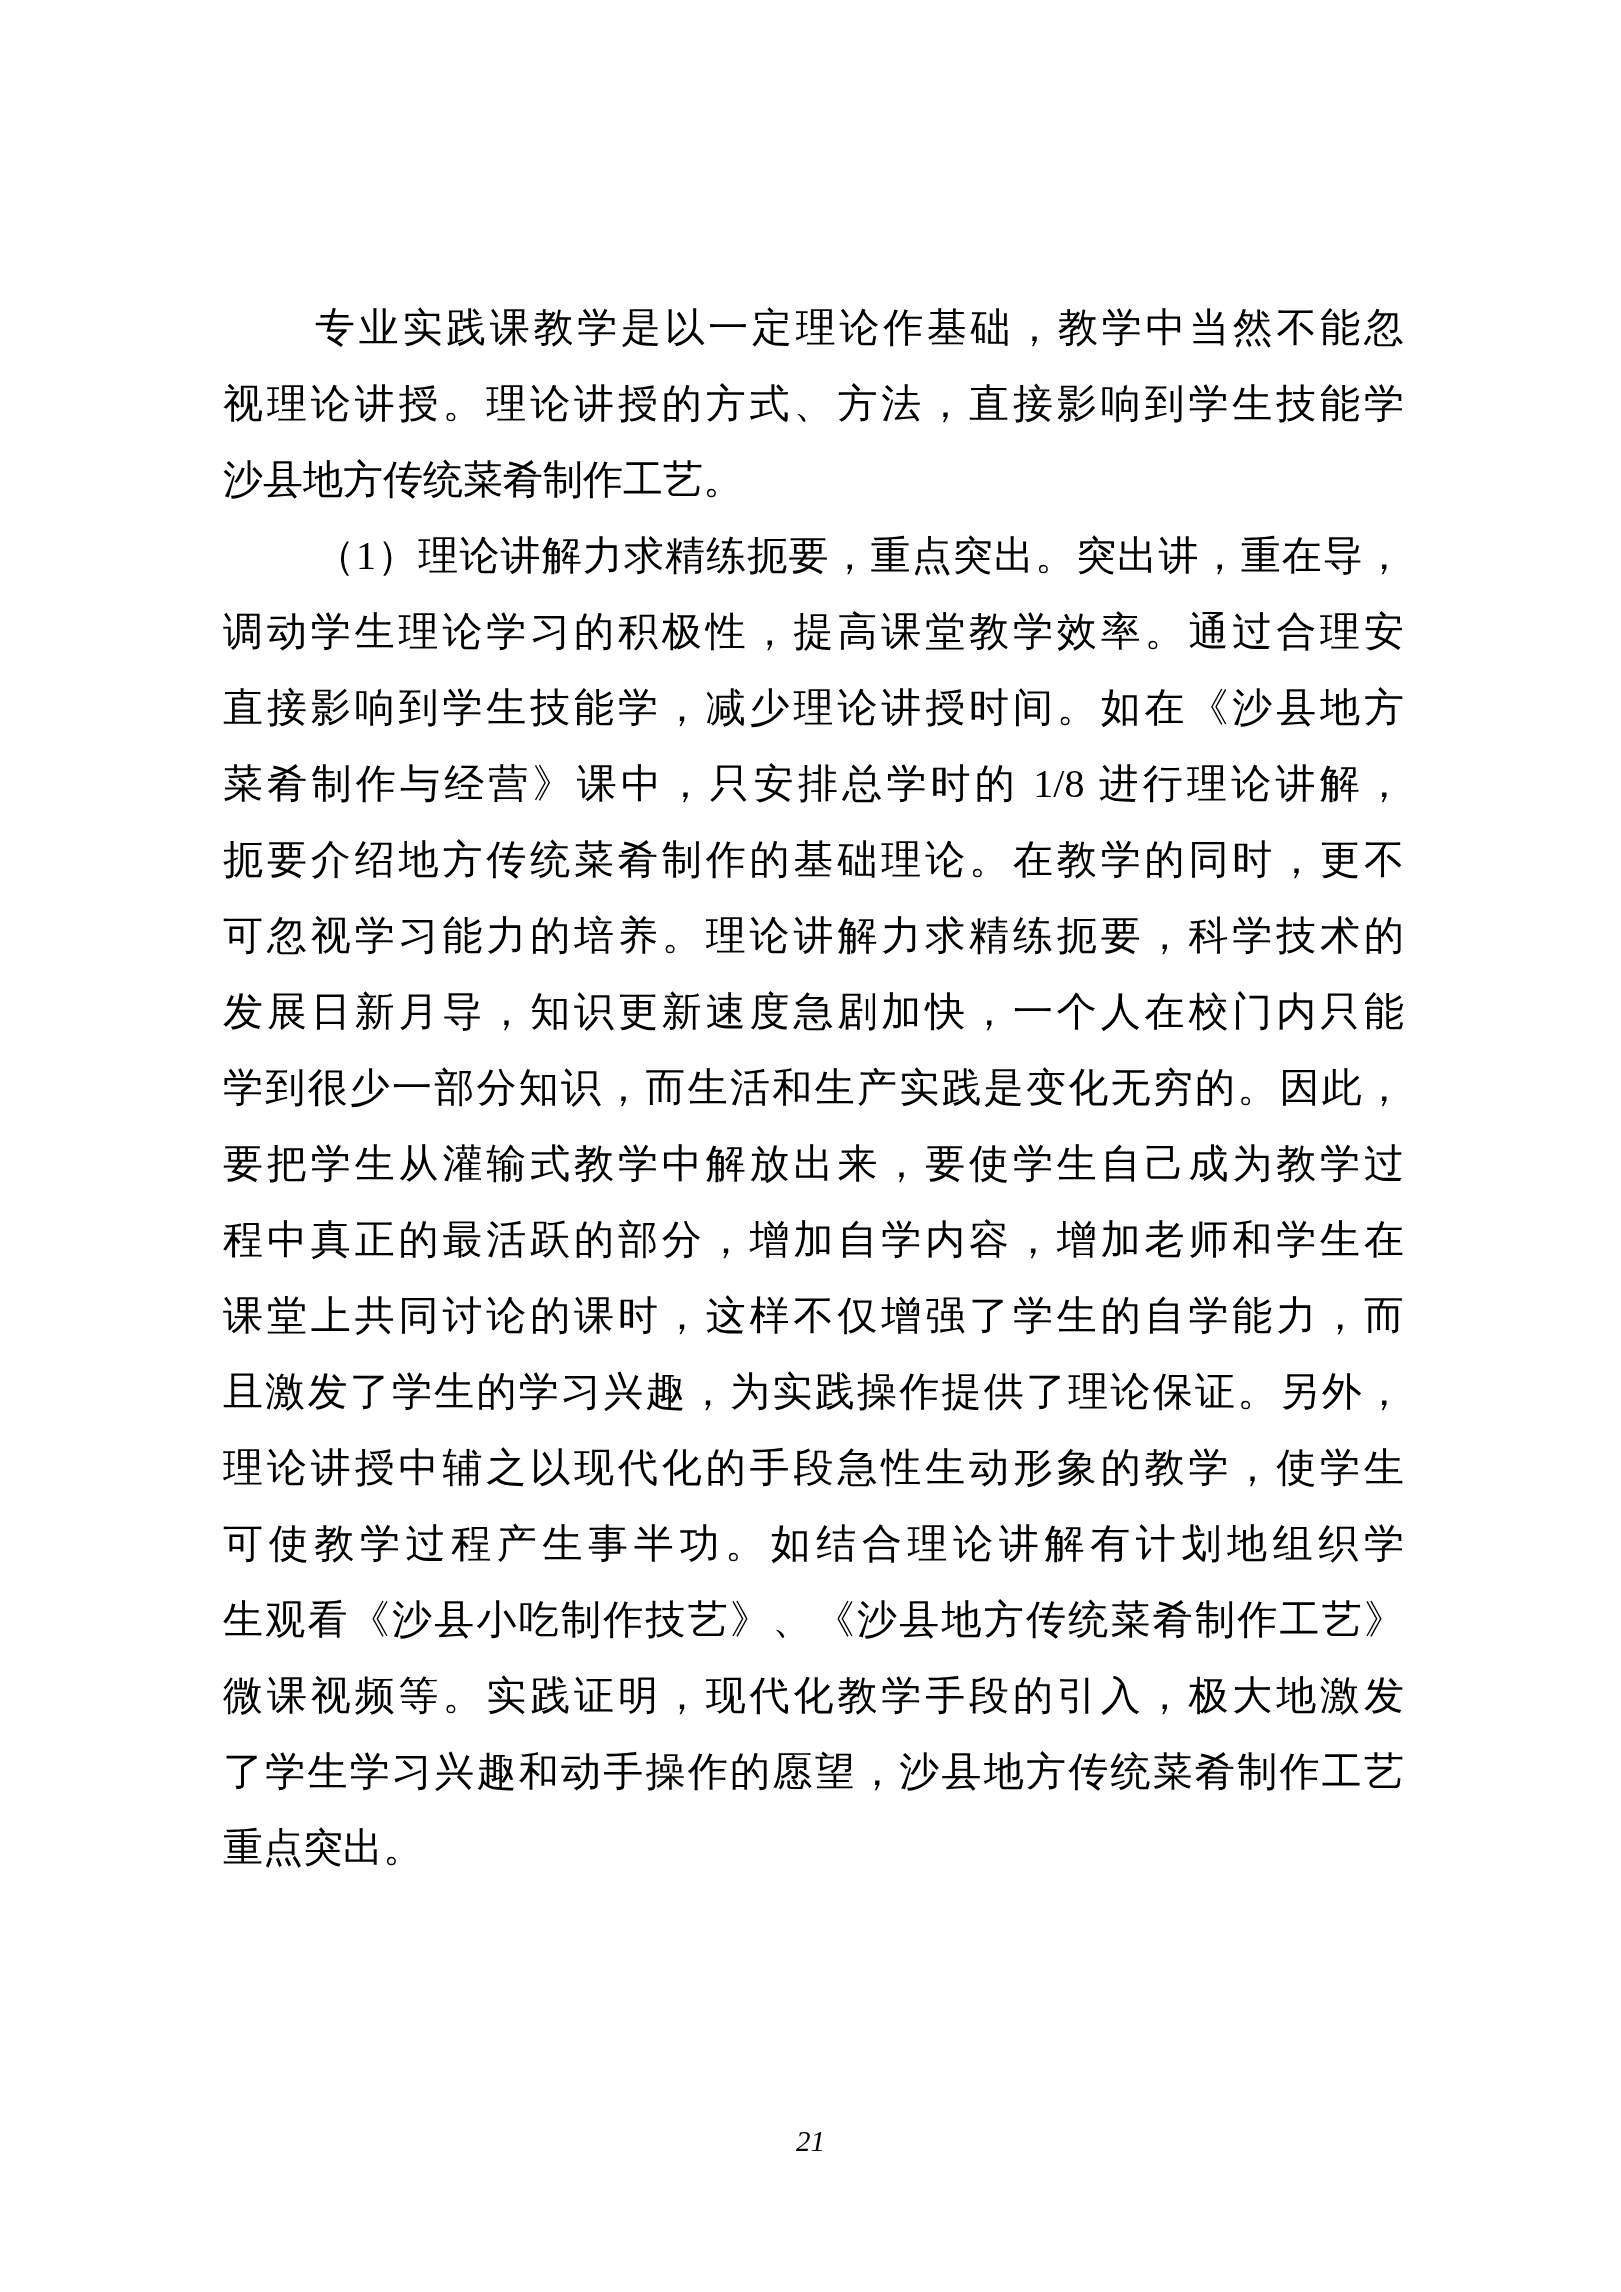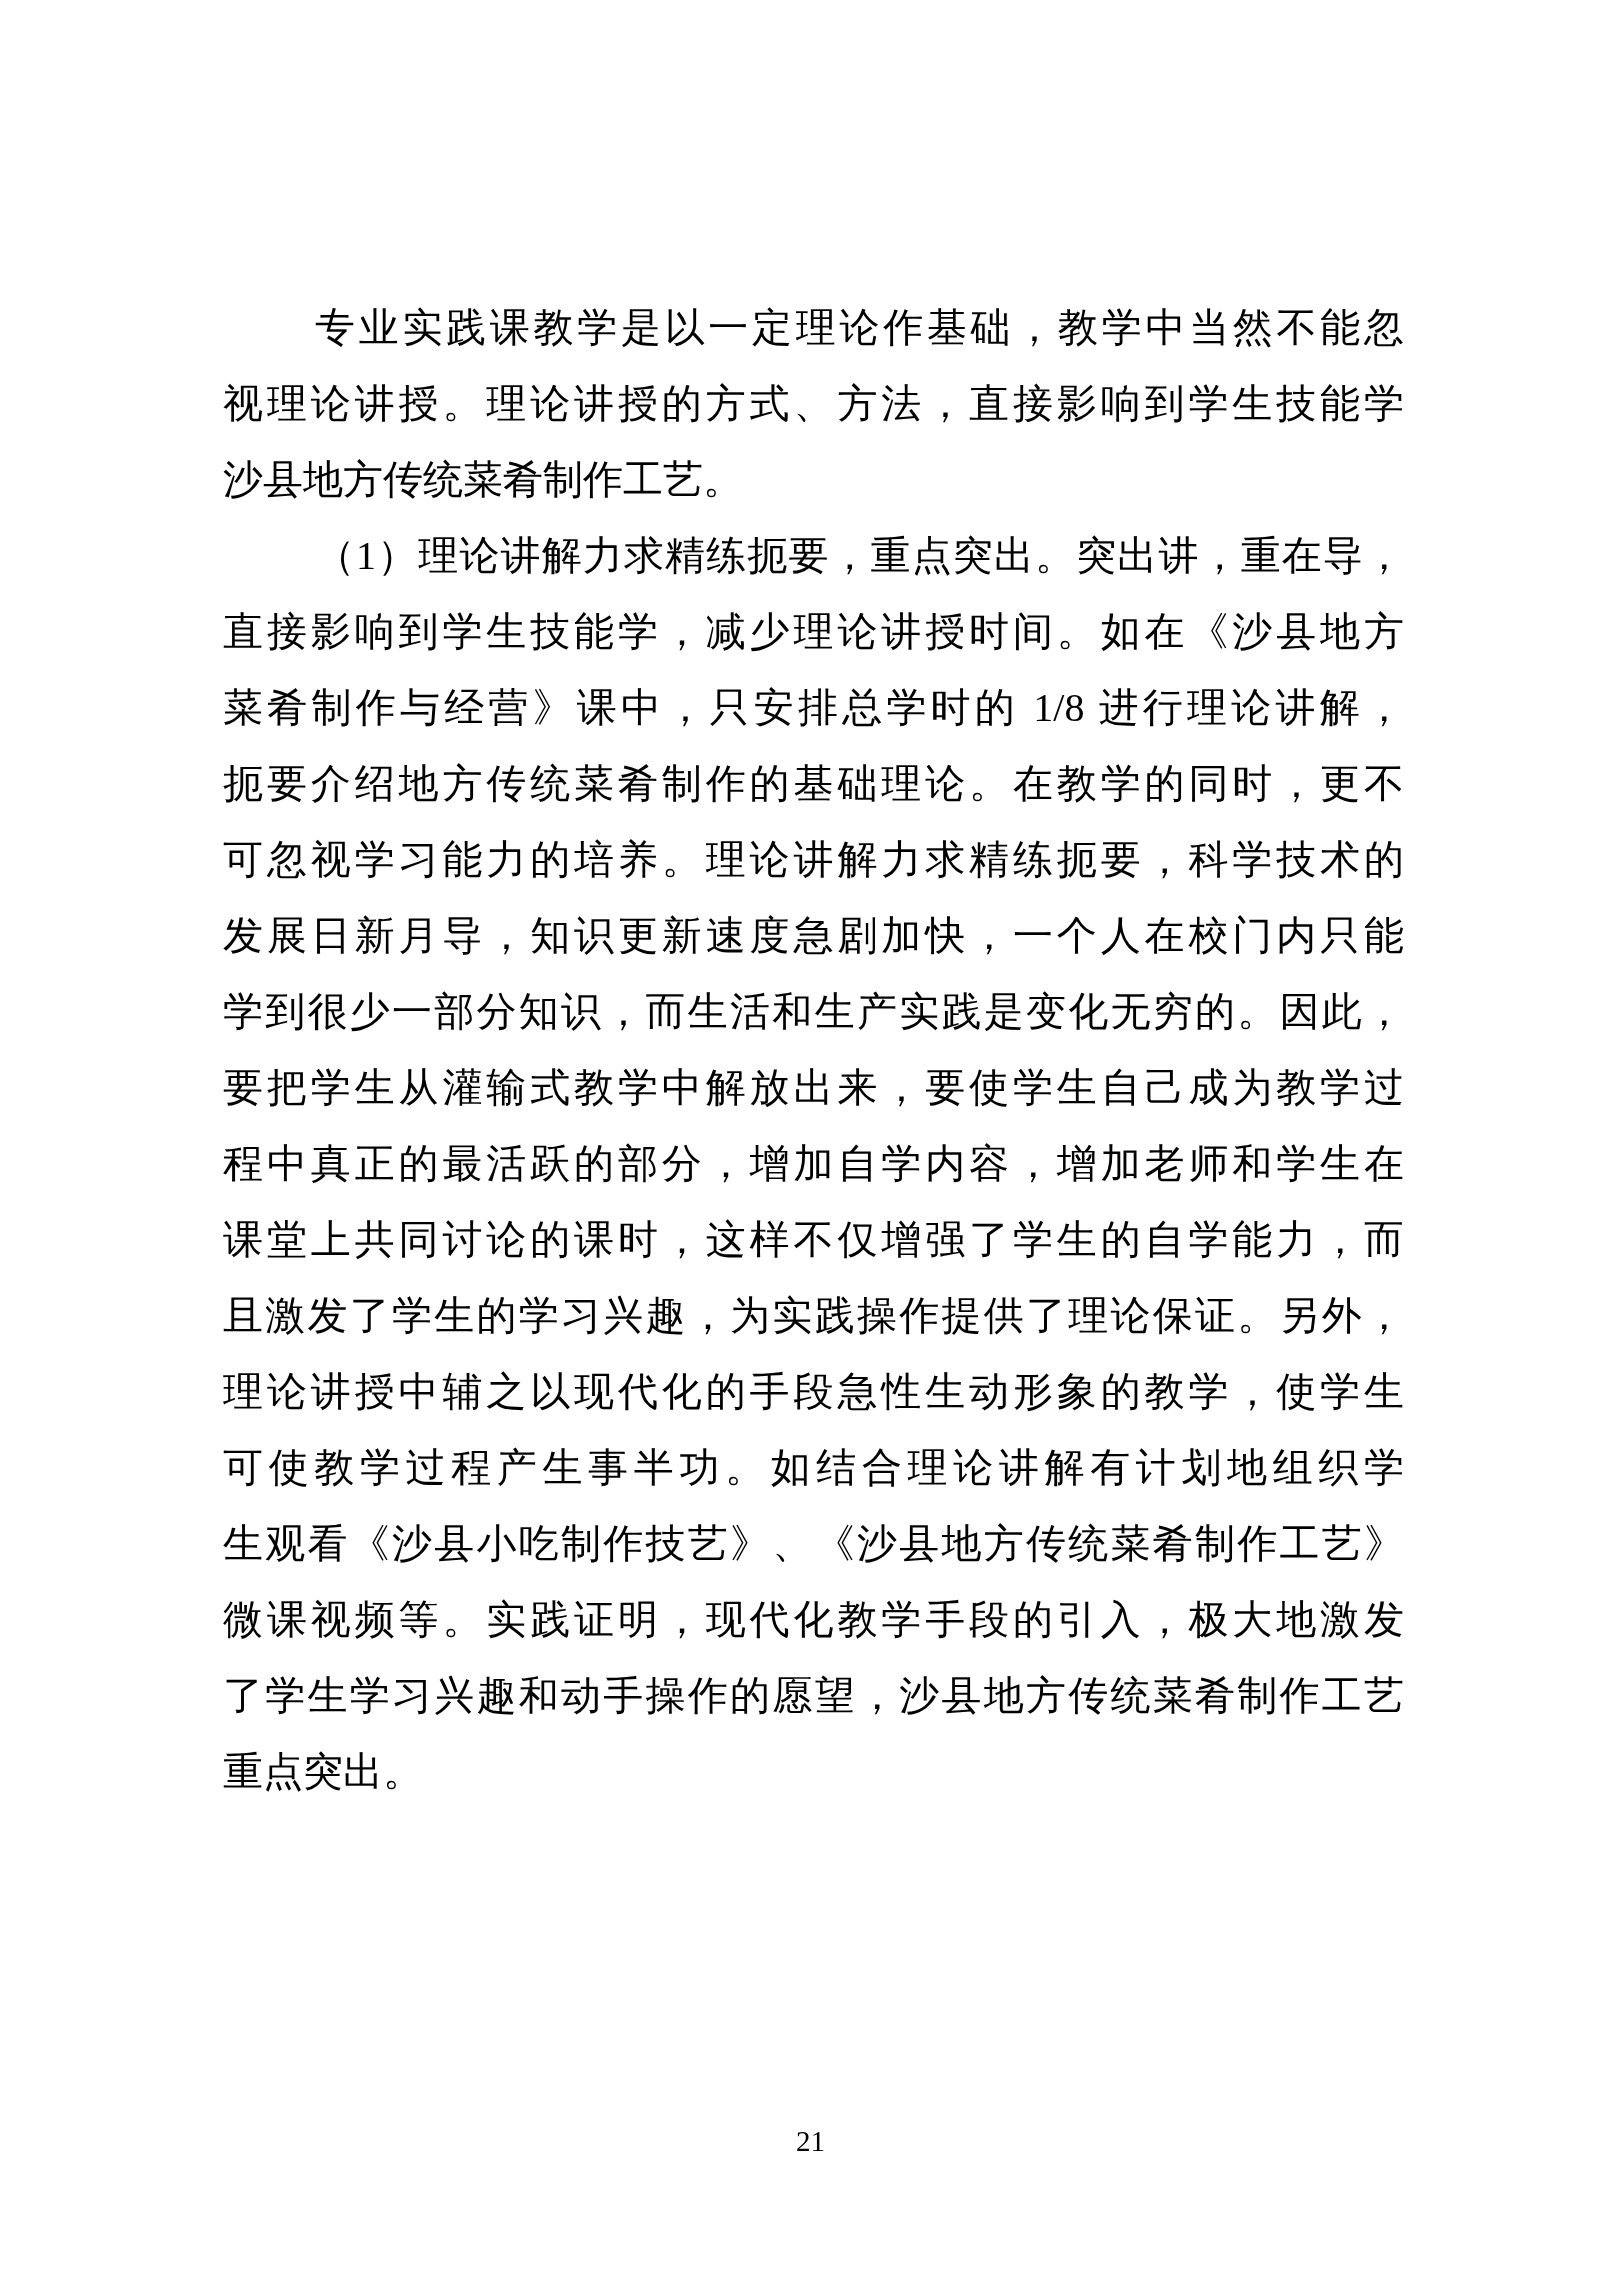--- a/index.html
+++ b/index.html
@@ -44,34 +44,36 @@
   .page-number {
     position: absolute;
     top: 2125px;
     left: 0;
     width: 100%;
     text-align: center;
     font-size: 29px;
     line-height: 33px;
     font-family: "Liberation Serif", "DejaVu Serif", serif;
     color: #000000;
+    font-style: italic;
   }
 </style>
 </head>
 <body>
 
 <div class="page">
   <div class="text-block">
       <div class="paragraph">
         <div class="line first">专业实践课教学是以一定理论作基础，教学中当然不能忽</div>
         <div class="line">视理论讲授。理论讲授的方式、方法，直接影响到学生技能学</div>
         <div class="line last">沙县地方传统菜肴制作工艺。</div>
       </div>
       <div class="paragraph">
         <div class="line first">（1）理论讲解力求精练扼要，重点突出。突出讲，重在导，</div>
+        <div class="line">调动学生理论学习的积极性，提高课堂教学效率。通过合理安</div>
         <div class="line">直接影响到学生技能学，减少理论讲授时间。如在《沙县地方</div>
         <div class="line">菜肴制作与经营》课中，只安排总学时的 1/8 进行理论讲解，</div>
         <div class="line">扼要介绍地方传统菜肴制作的基础理论。在教学的同时，更不</div>
         <div class="line">可忽视学习能力的培养。理论讲解力求精练扼要，科学技术的</div>
         <div class="line">发展日新月导，知识更新速度急剧加快，一个人在校门内只能</div>
         <div class="line">学到很少一部分知识，而生活和生产实践是变化无穷的。因此，</div>
         <div class="line">要把学生从灌输式教学中解放出来，要使学生自己成为教学过</div>
         <div class="line">程中真正的最活跃的部分，增加自学内容，增加老师和学生在</div>
         <div class="line">课堂上共同讨论的课时，这样不仅增强了学生的自学能力，而</div>
         <div class="line">且激发了学生的学习兴趣，为实践操作提供了理论保证。另外，</div>

